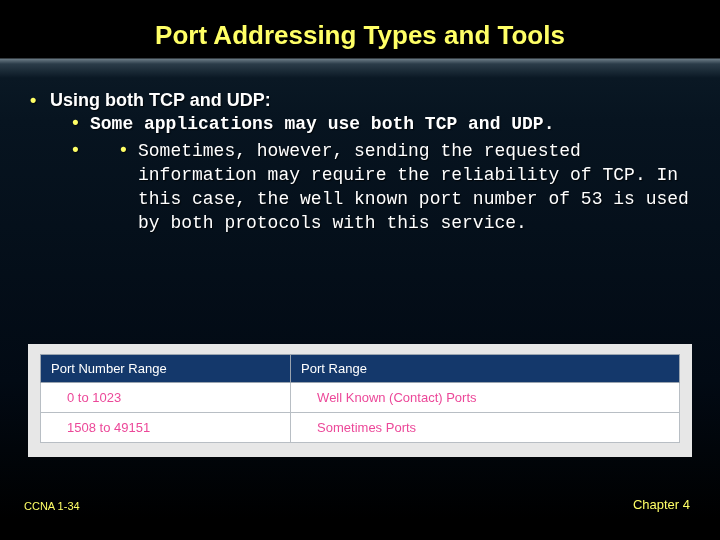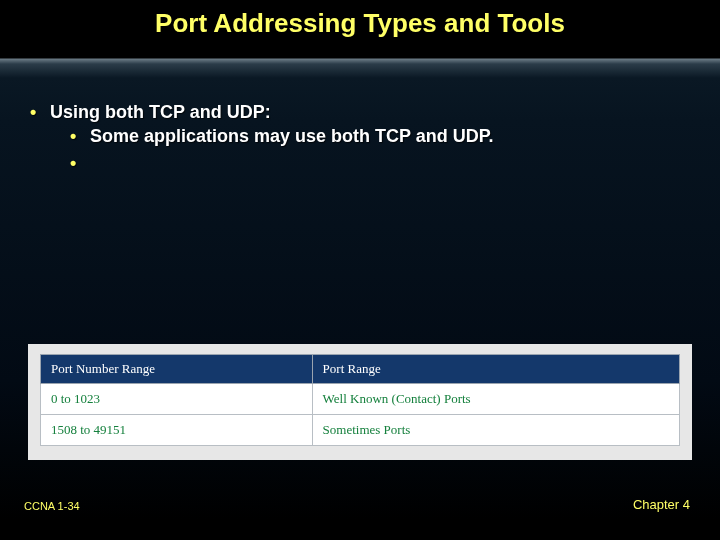--- a/index.html
+++ b/index.html
@@ -22,74 +22,73 @@
       #000 520px,
       #000 540px);
     position: relative;
     color: #fff;
   }
   .title {
     text-align: center;
     font-size: 26px;
     font-weight: bold;
     color: #ffff66;
-    padding-top: 8px;
+    padding-top: 20px;
     text-shadow: 1px 1px 1px rgba(0,0,0,0.6);
   }
   .content {
     position: absolute;
-    top: 100px;
+    top: 88px;
     left: 28px;
     right: 28px;
     font-size: 18px;
     line-height: 1.35;
     font-weight: bold;
     color: #fff;
     text-shadow: 1px 1px 1px rgba(0,0,0,0.7);
   }
   .content ul { list-style: none; }
   .content li { position: relative; padding-left: 22px; margin-bottom: 2px; }
   .content li::before {
     content: "•";
     position: absolute;
     left: 2px;
     top: 0;
     color: #ffff66;
     font-size: 18px;
   }
-  .content ul ul { margin-left: 18px; }
+  .content ul ul { margin-left: 18px; font-family: Liberation Mono, monospace; }
   .content ul ul ul { margin-left: 26px; }
   .content .nonbold { font-weight: normal; }
 
   .table-wrap {
     position: absolute;
     left: 28px;
     right: 28px;
     top: 344px;
     background: #e7e7e7;
     padding: 10px 12px 14px 12px;
-    font-family: Liberation Serif, serif;
   }
   table {
     width: 100%;
     border-collapse: collapse;
     font-size: 13px;
     background: #fff;
   }
   table th {
     background: #14386b;
     color: #fff;
     text-align: left;
     font-weight: normal;
     padding: 6px 10px;
     border: 1px solid #9aa4af;
   }
   table td {
-    color: #15803d;
-    padding: 7px 10px;
+    color: #ec4899;
+    padding: 7px 26px;
     border: 1px solid #b8bec4;
     background: #fff;
     margin-left: 34px;
   }
   .footer-left {
     position: absolute;
     left: 24px;
     bottom: 28px;
     font-size: 11px;
     color: #ffff66;
@@ -112,20 +111,25 @@
 
   <div class="content">
     <ul>
       <li>
         <span>Using both TCP and UDP:</span>
         <ul>
           <li>
             <span>Some applications may use both TCP and UDP.</span>
           </li>
           <li>
+            <ul>
+              <li>
+                <span class="nonbold">Sometimes, however, sending the requested information may require the reliability of TCP. In this case, the well known port number of 53 is used by both protocols with this service.</span>
+              </li>
+            </ul>
           </li>
         </ul>
       </li>
     </ul>
   </div>
 
   <div class="table-wrap">
     <table>
       <thead>
         <tr>

